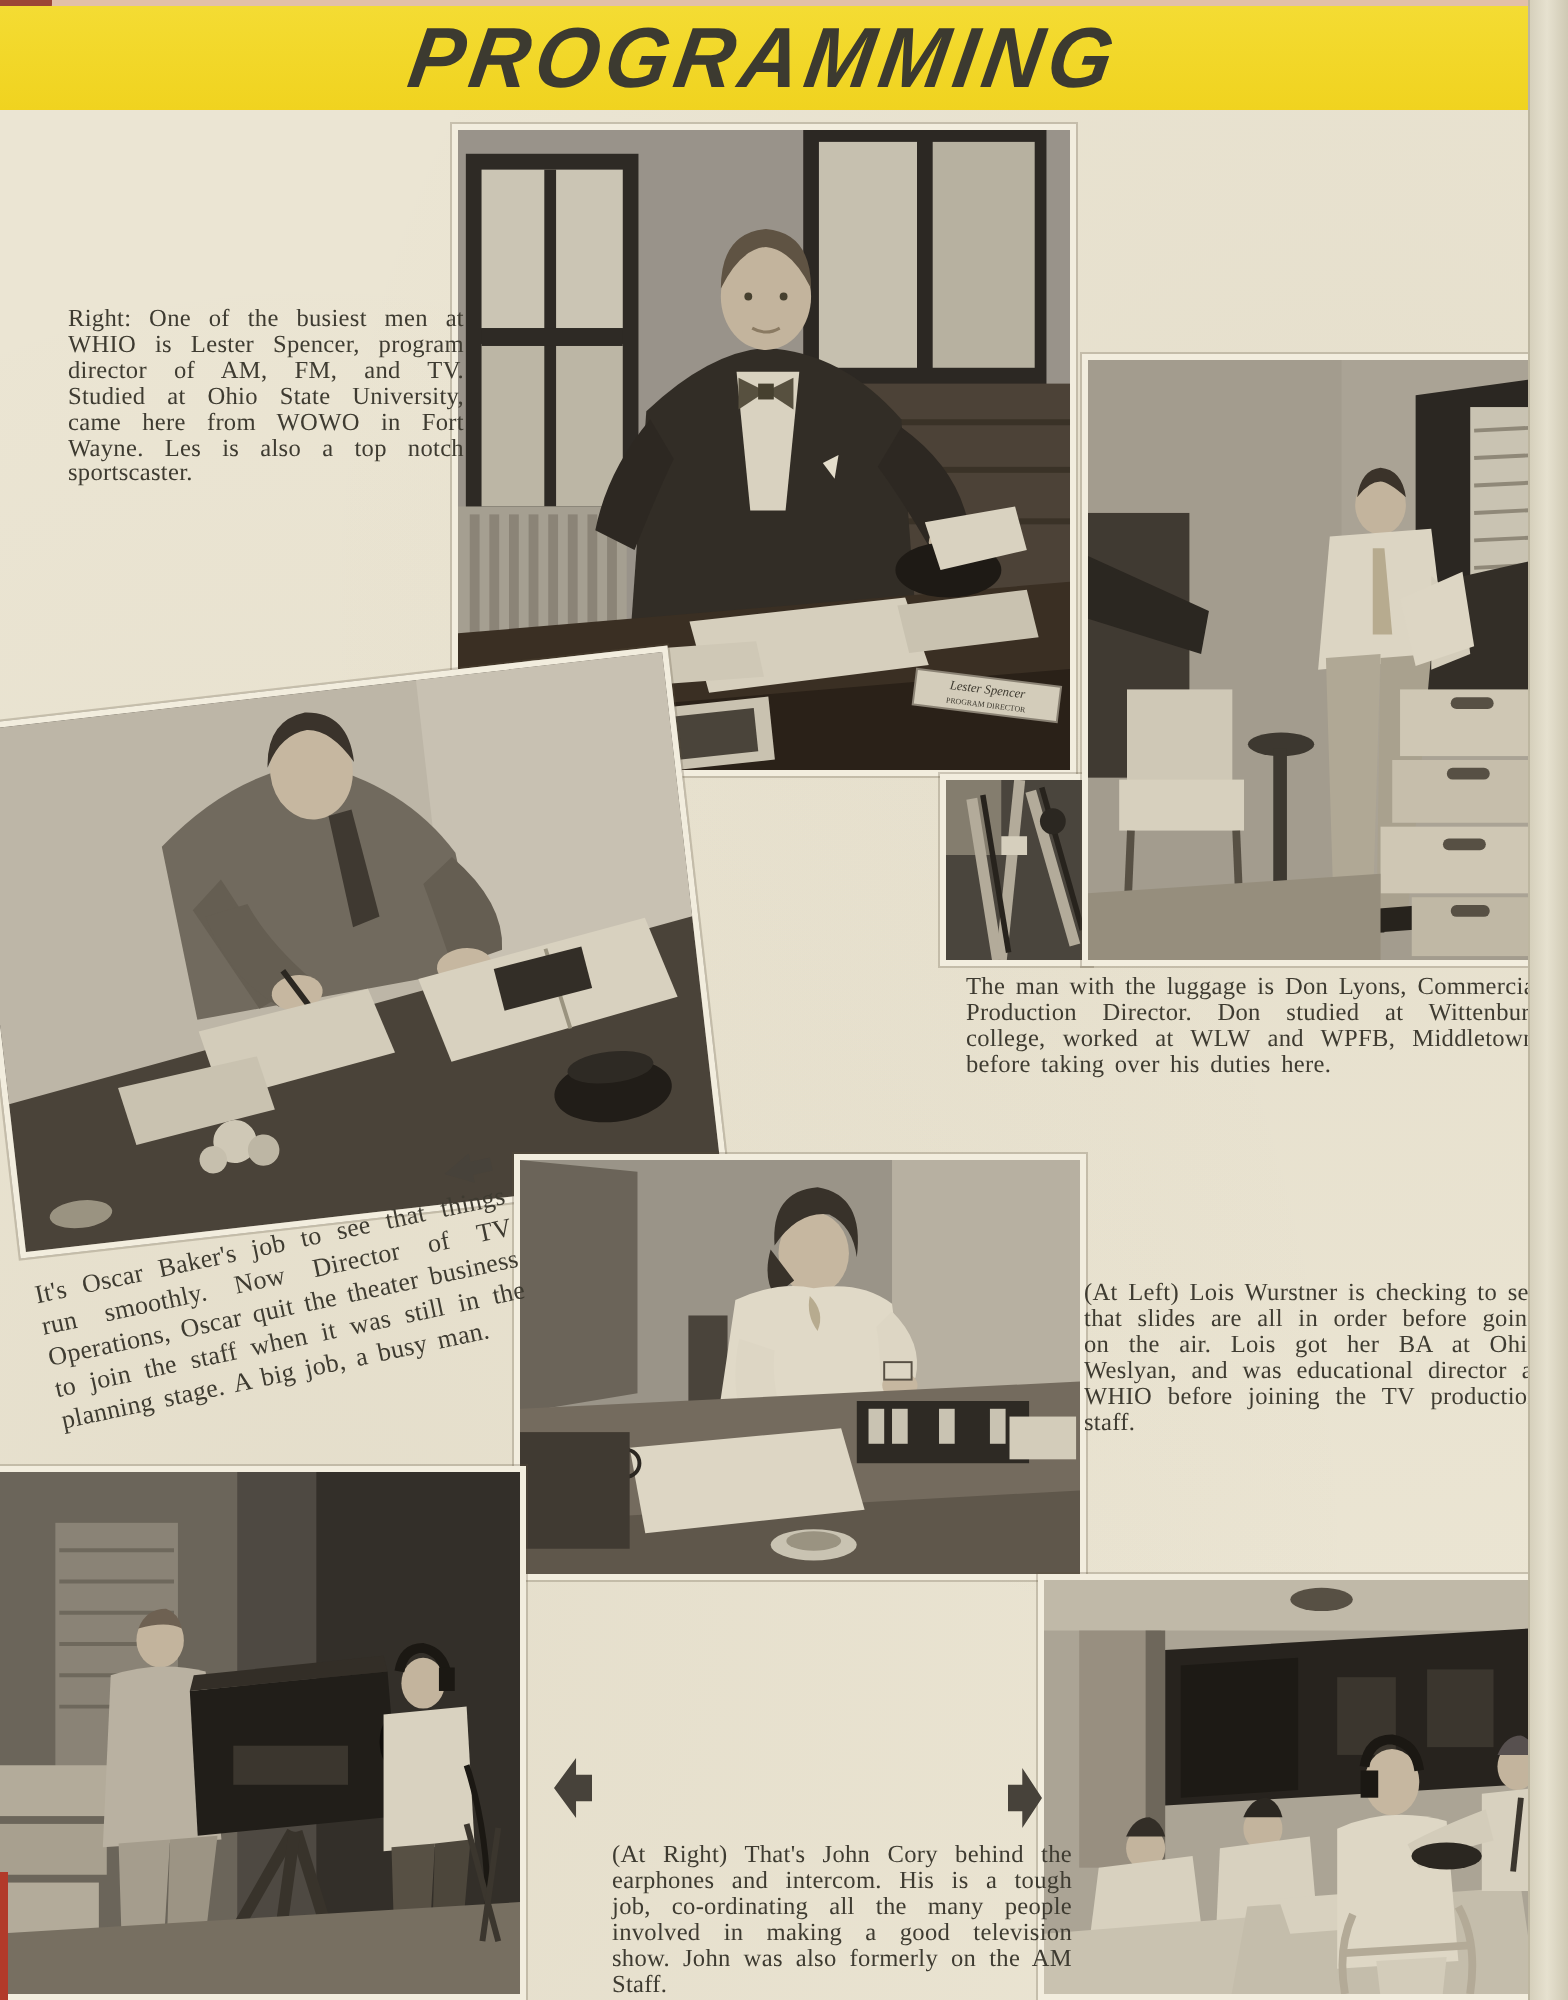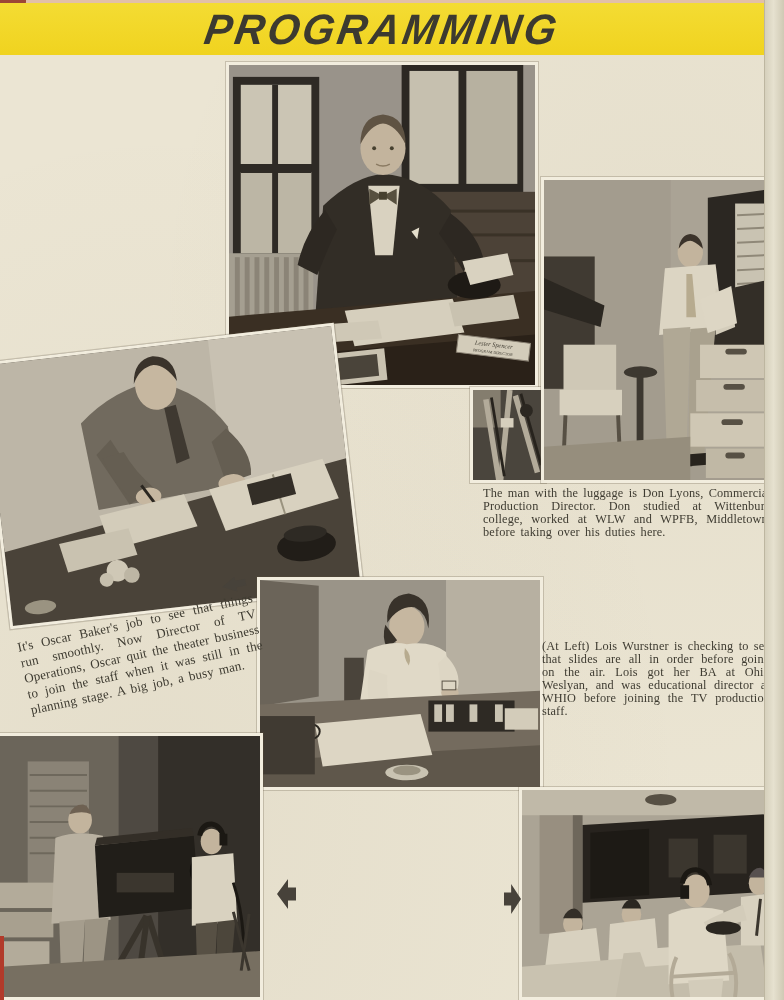--- a/index.html
+++ b/index.html
@@ -416,23 +416,25 @@
       <ellipse cx="206" cy="142" rx="18" ry="7" fill="#2b2721"></ellipse>
 
       <g stroke="#b3aa97" stroke-width="4" fill="none">
         <path d="M158 172 Q150 190 154 213"></path>
         <path d="M212 168 Q222 186 218 213"></path>
         <line x1="154" y1="192" x2="218" y2="188"></line>
       </g>
     </svg>
   </div>
 
+  <p class="caption cap-lester">Right:  One of the busiest men at WHIO is Lester Spencer, program director of AM, FM, and TV.  Studied at Ohio State University, came here from WOWO in Fort Wayne. Les is also a top notch sportscaster.</p>
   <p class="caption cap-lyons">The man with the luggage is Don Lyons, Commercial Production Director.  Don studied at Wittenburg college, worked at WLW and WPFB, Middletown, before taking over his duties here.</p>
   <p class="caption cap-oscar">It's Oscar Baker's job to see that things run smoothly.  Now Director of TV Operations, Oscar quit the theater business to join the staff when it was still in the planning stage.  A big job, a busy man.</p>
   <p class="caption cap-lois">(At Left) Lois Wurstner is checking to see that slides are all in order before going on the air.  Lois got her BA at Ohio Weslyan, and was educational director at WHIO before joining the TV production staff.</p>
+  <p class="caption cap-cory">(At Right)  That's John Cory behind the earphones and intercom. His is a tough job, co-ordinating all the many people involved in making a good television show.  John was also formerly on the AM Staff.</p>
 
   <div class="arrow arrow-left arrow-oscar"></div>
   <div class="arrow arrow-left arrow-wayne"></div>
   <div class="arrow arrow-right arrow-cory"></div>
 
   <div class="page-edge"></div>
   <div class="spine-red"></div>
 </div>
 
 </body></html>

